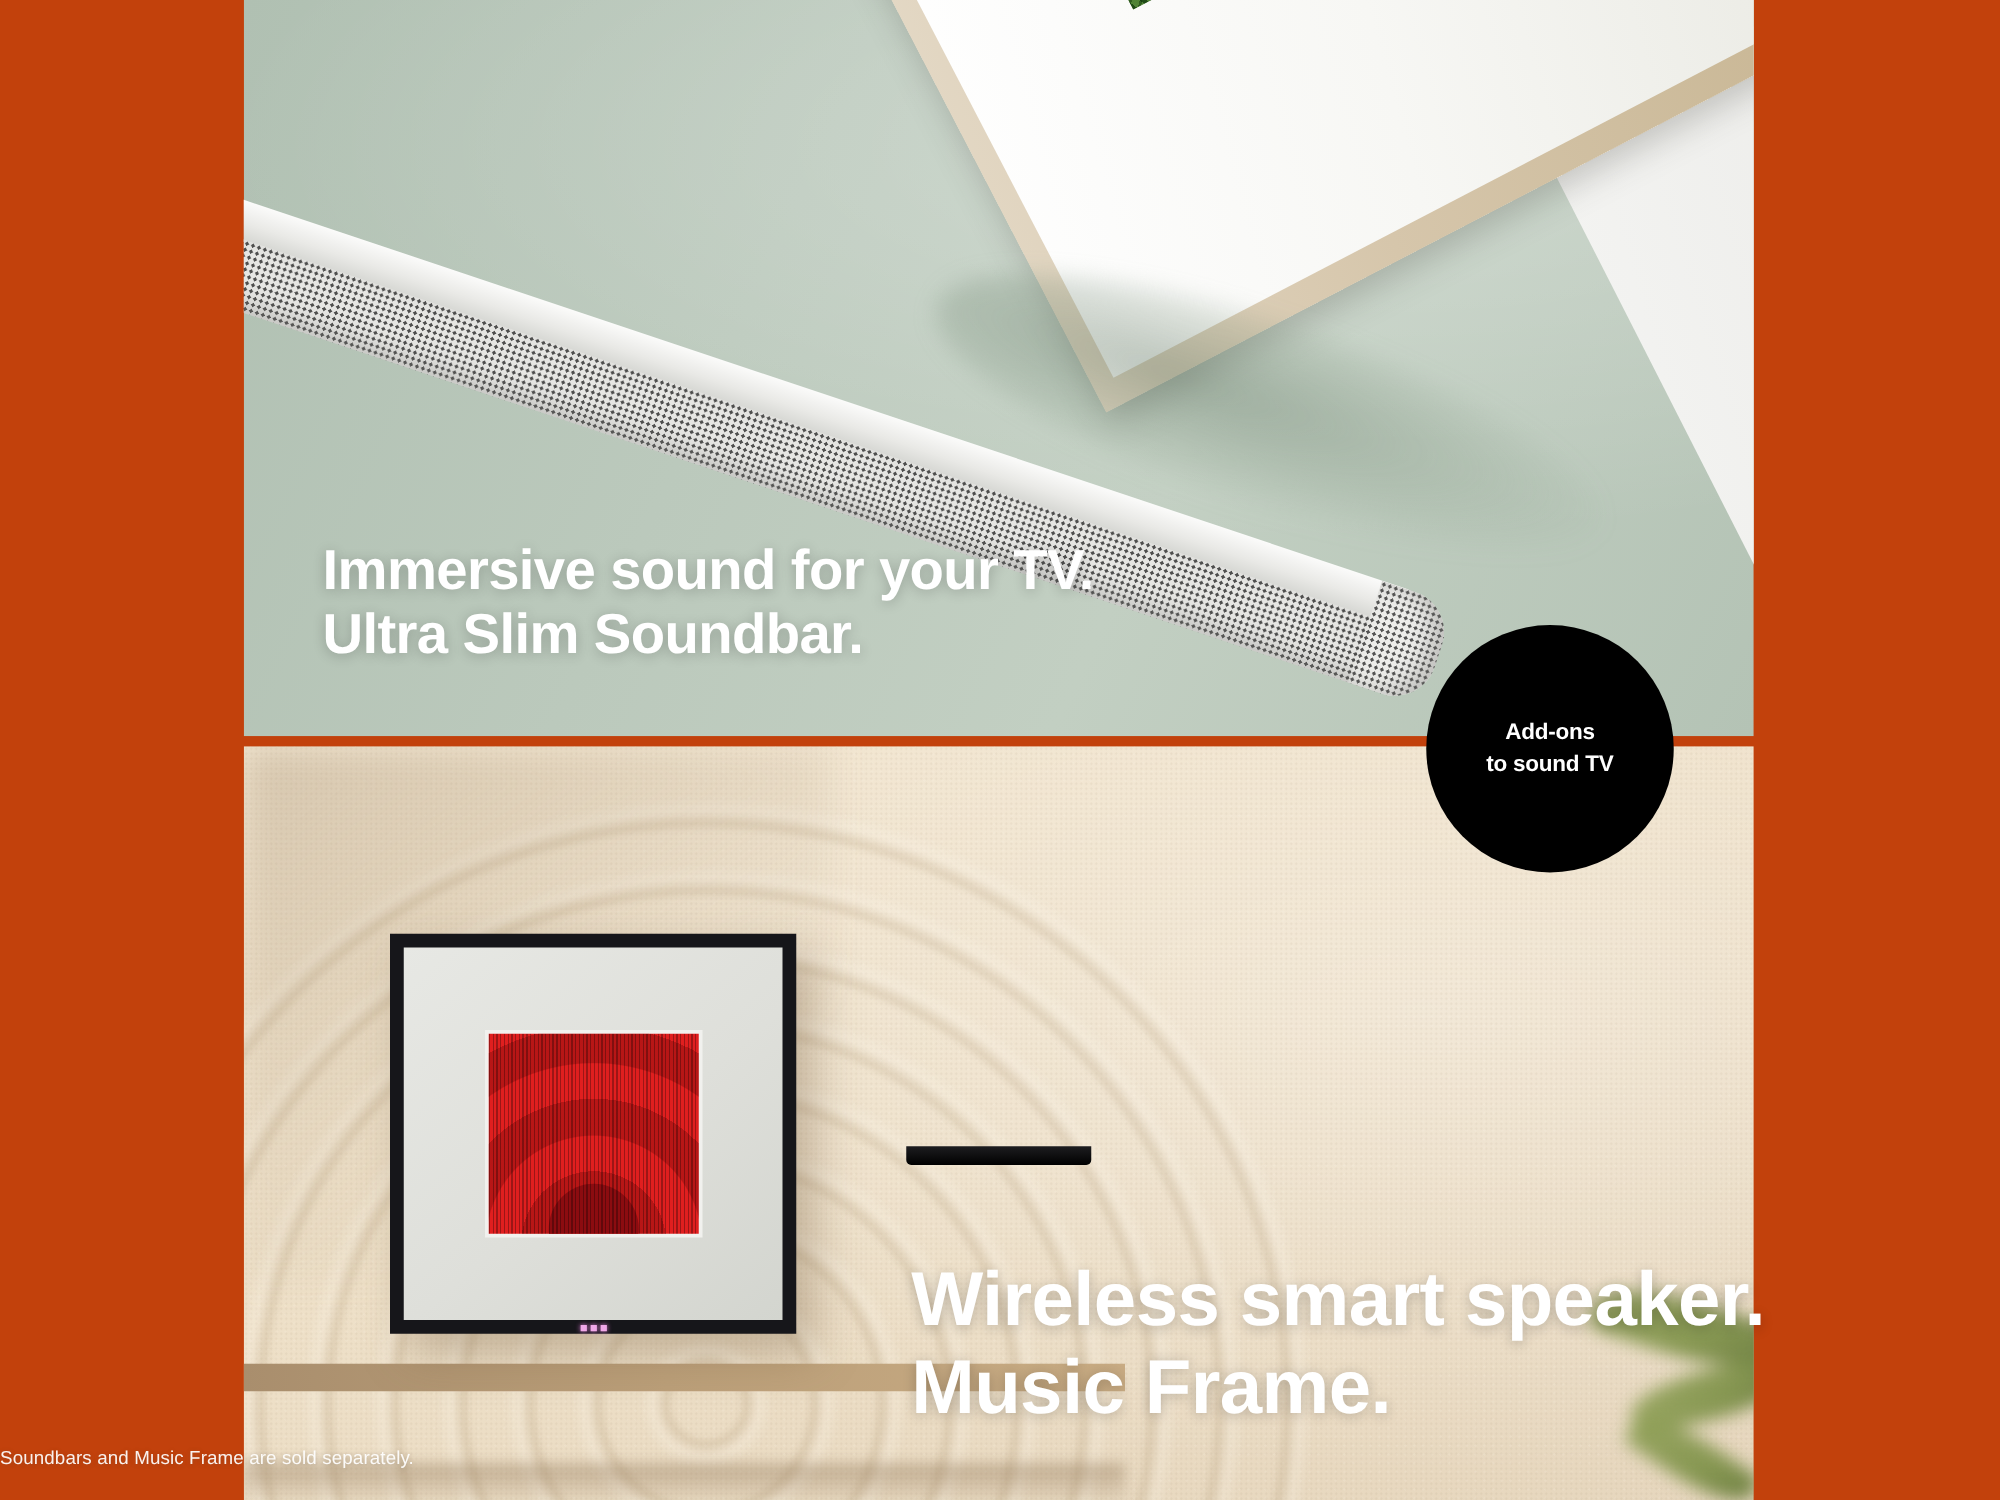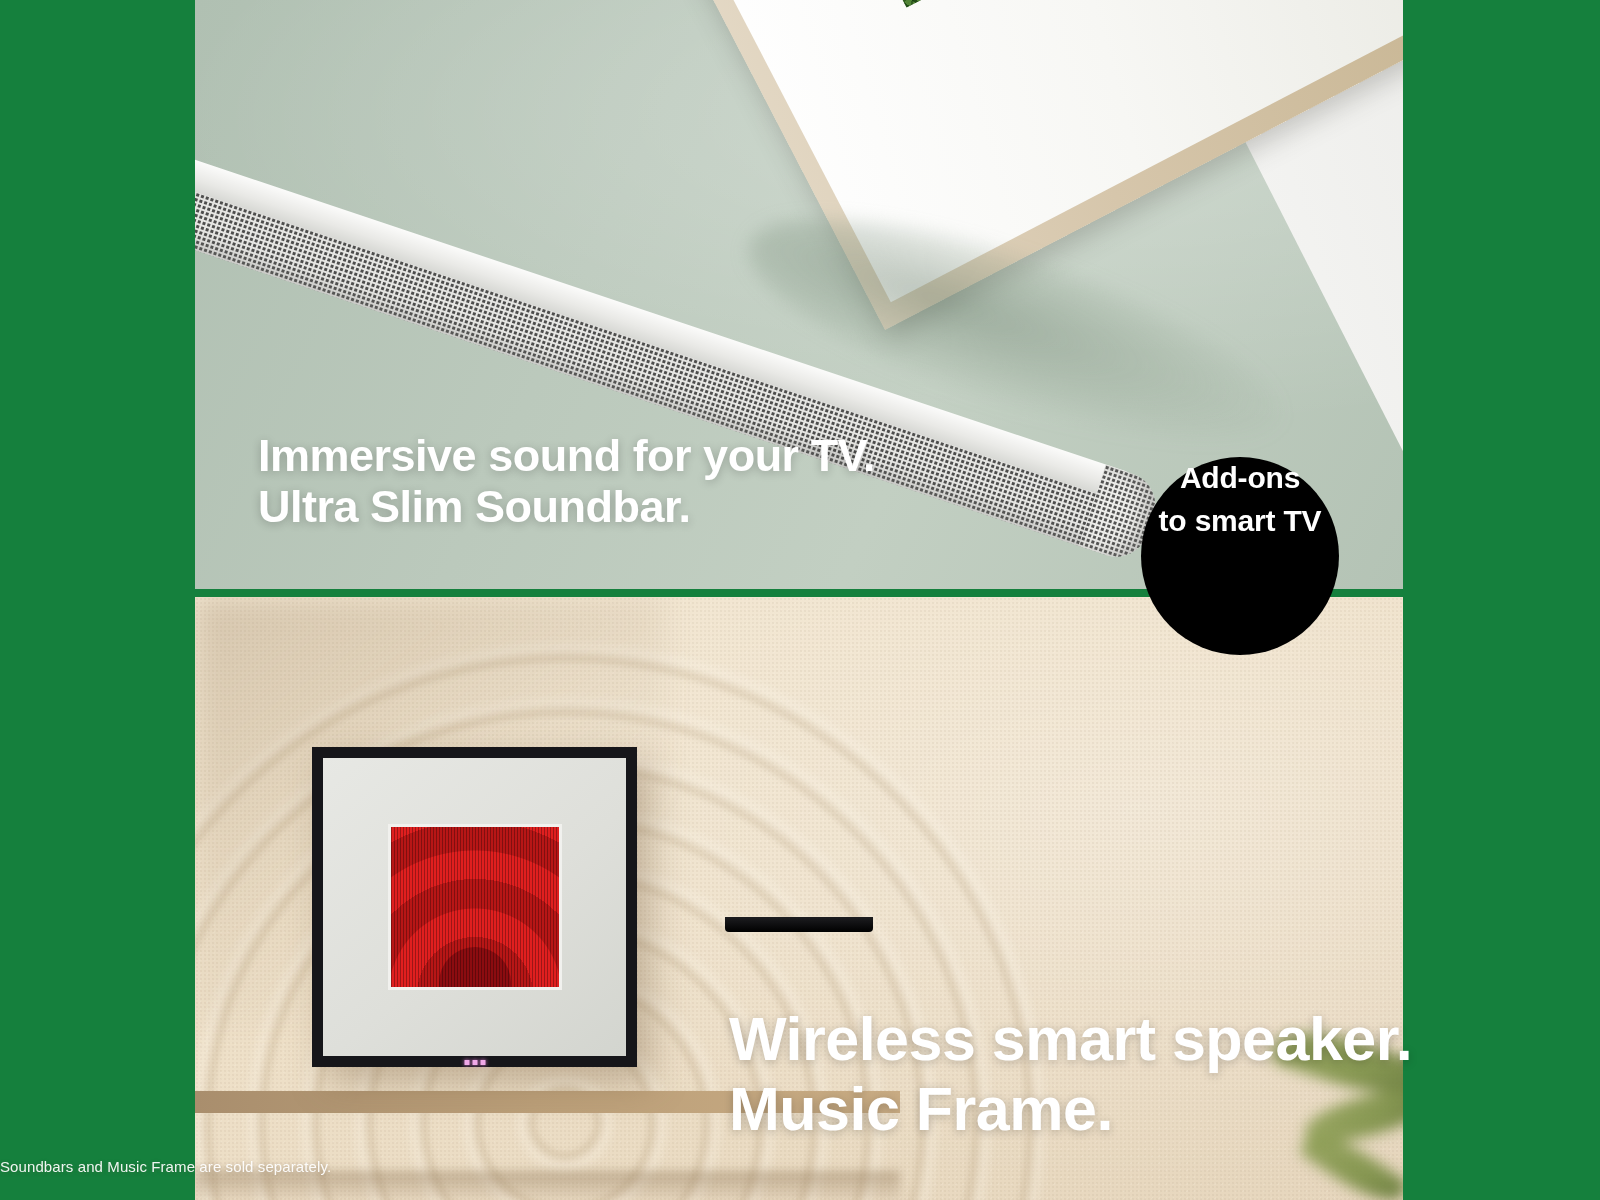--- a/index.html
+++ b/index.html
@@ -8,21 +8,21 @@
     padding: 0;
     background: #ffffff;
   }
   body {
     font-family: "Liberation Sans", sans-serif;
   }
   .stage {
     position: relative;
     width: 1600px;
     height: 1200px;
-    background: #15803d;
+    background: #c2410c;
     overflow: hidden;
   }
 
   
   .panel {
     position: absolute;
     left: 195px;
     width: 1208px;
     overflow: hidden;
   }
@@ -291,30 +291,31 @@
     left: 0; right: 0; top: 1158px;
     text-align: left;
     color: rgba(255,255,255,.93);
     font-size: 15px;
     letter-spacing: .1px;
     text-shadow: 0 1px 4px rgba(90,70,45,.30);
   }
   
   #addon-badge {
     position: absolute;
-    left: 1141px; top: 457px;
+    left: 1141px; top: 500px;
     width: 198px; height: 198px;
     border-radius: 50%;
     background: #000000;
     color: #ffffff;
     display: flex;
     flex-direction: column;
     align-items: center;
+    justify-content: center;
     text-align: center;
-    font-size: 30px;
+    font-size: 18px;
     font-weight: 700;
     line-height: 1.42;
     letter-spacing: -.2px;
     z-index: 5;
   }
 </style>
 </head>
 <body>
 
 <div class="stage">
@@ -381,18 +382,18 @@
   </div>
 
   <div class="headline" id="headline-soundbar">Immersive sound for your TV.
 Ultra Slim Soundbar.</div>
 
   <div class="headline" id="headline-musicframe">Wireless smart speaker.
 Music Frame.</div>
 
   <div id="addon-badge">
     <span>Add-ons</span>
-    <span>to smart TV</span>
+    <span>to sound TV</span>
   </div>
 
   <div id="disclaimer">Soundbars and Music Frame are sold separately.</div>
 
 </div>
 
 </body></html>

